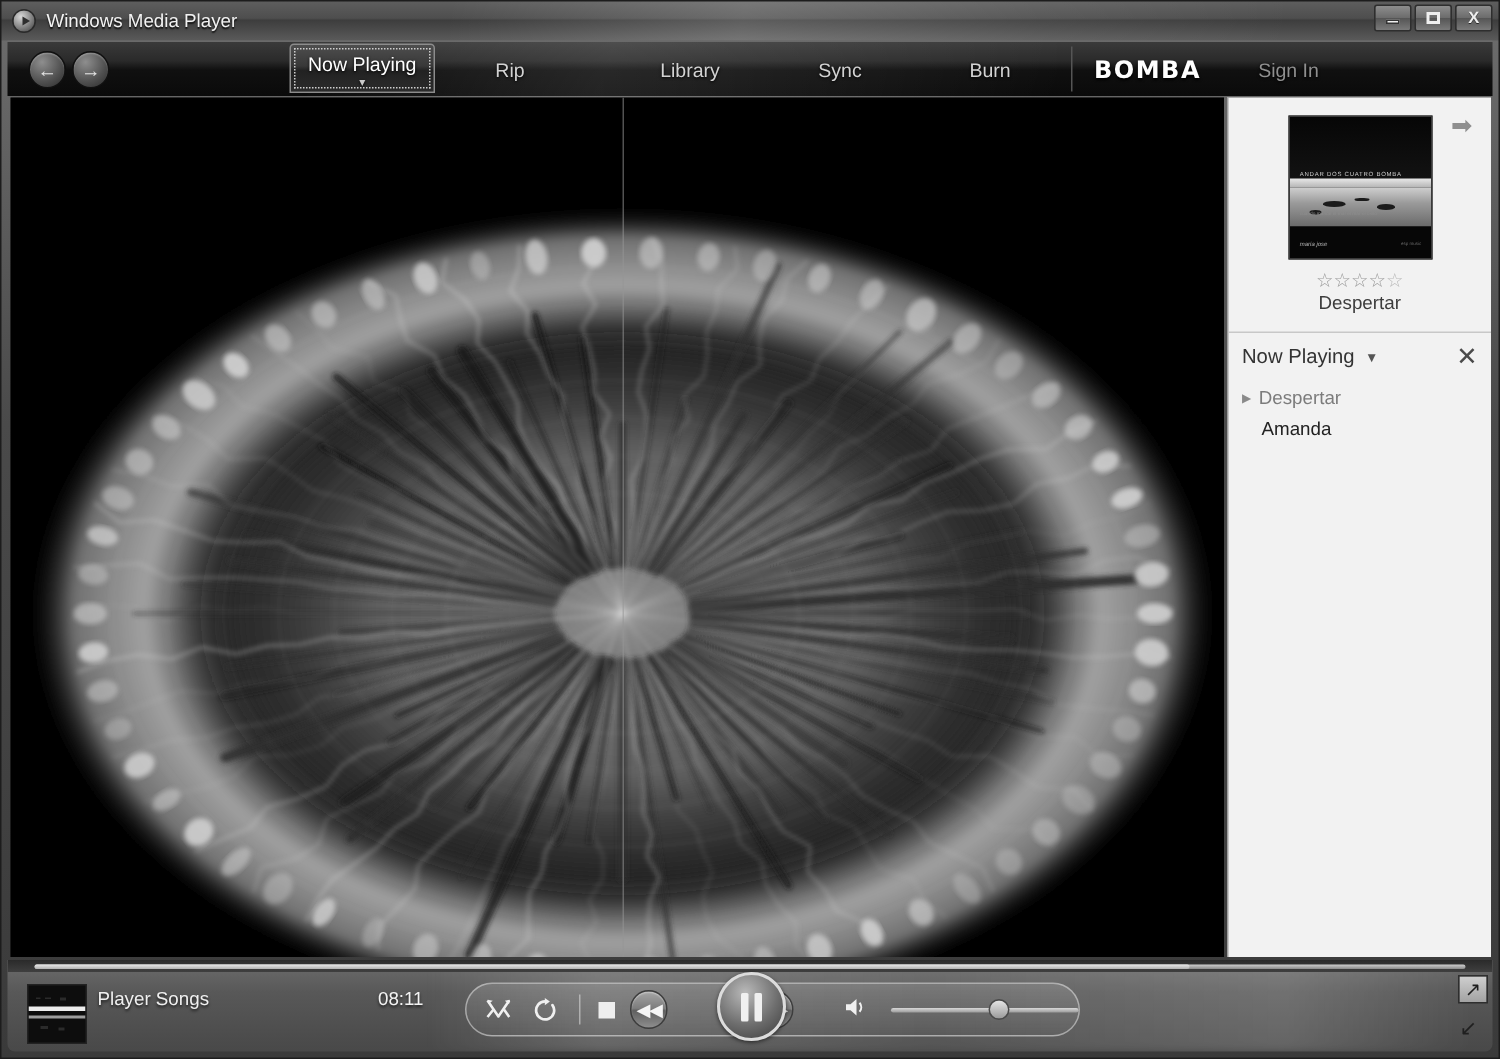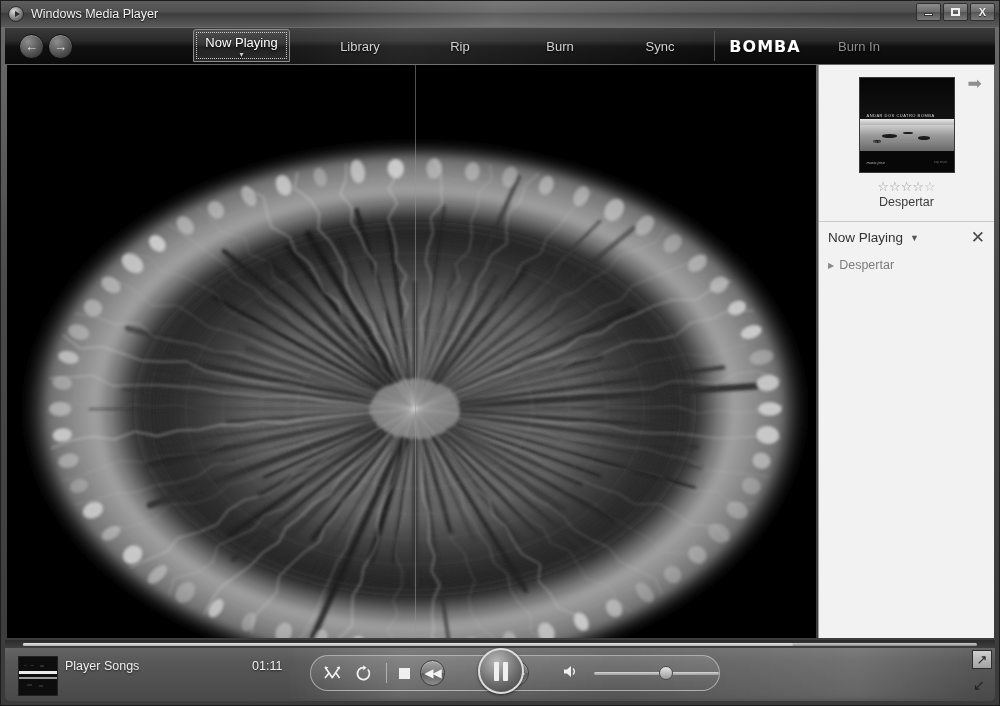--- a/index.html
+++ b/index.html
@@ -278,29 +278,29 @@
     <div class="navarrows">
       <div class="navarrow">←</div>
       <div class="navarrow">→</div>
     </div>
     <div class="navtabs">
       <div class="navtab active" style="margin-left:98px;">
         <div class="focusdot"></div>
         <span>Now Playing</span>
         <span class="chev">▾</span>
       </div>
+      <div class="navtab" style="width:100px;">Rip</div>
       <div class="navtab" style="width:100px;margin-left:20px;">Library</div>
-      <div class="navtab" style="width:100px;">Rip</div>
+      <div class="navtab" style="width:100px;">Sync</div>
       <div class="navtab" style="width:100px;">Burn</div>
-      <div class="navtab" style="width:100px;">Sync</div>
       <div class="navsep"></div>
       <div class="navtab" style="width:92px;">
         <span class="urge">BOMBA</span>
       </div>
-      <div class="navtab" style="width:96px;color:#8f8f8f;">Burn In</div>
+      <div class="navtab" style="width:96px;color:#8f8f8f;">Sign In</div>
     </div>
   </div>
 
   <div class="vizwrap">
     <svg class="vizcanvas" viewBox="0 0 809 573" preserveAspectRatio="none">
       <defs>
         <radialGradient id="coreGlow" cx="50%" cy="50%" r="50%">
           <stop offset="0%" stop-color="#8d8d8d" stop-opacity="0.95"></stop>
           <stop offset="55%" stop-color="#6e6e6e" stop-opacity="0.85"></stop>
           <stop offset="85%" stop-color="#3a3a3a" stop-opacity="0.55"></stop>
@@ -542,20 +542,24 @@
       <span class="t">Now Playing</span>
       <span class="caret">▼</span>
       <span class="x">✕</span>
     </div>
 
     <div class="pllist">
       <div class="plrow playing">
         <span class="pt">▶</span>
         <span>Despertar</span>
       </div>
+      <div class="plrow">
+        <span class="pad"></span>
+        <span>Amanda</span>
+      </div>
     </div>
   </div>
 
   <div class="ctrlbar">
     <div class="ghost"></div>
     <div class="ghost-txt" style="left:150px;top:16px;">&nbsp;</div>
     <div class="seekbar">
       <div class="seekinner"></div>
       <div class="seekprog"></div>
     </div>
@@ -564,21 +568,21 @@
       <div class="nt-l2"></div>
       <div class="nt-d" style="left:12%;top:20%;width:8%;height:5%;"></div>
       <div class="nt-d" style="left:30%;top:20%;width:10%;height:5%;"></div>
       <div class="nt-d" style="left:55%;top:22%;width:12%;height:4%;"></div>
       <div class="nt-d" style="left:20%;top:72%;width:14%;height:5%;"></div>
       <div class="nt-d" style="left:52%;top:74%;width:10%;height:4%;"></div>
     </div>
   </div>
 
   <div class="nowtitle">Player Songs</div>
-  <div class="elapsed">01:11</div>
+  <div class="elapsed">08:11</div>
 
   <div class="transport">
     <div class="tbtn ico-shuffle">
       <svg width="17" height="16" viewBox="0 0 17 16">
         <path d="M1 2 L8.5 13 M15.5 2 L8 13" stroke="#f0f0f0" stroke-width="1.7" fill="none"></path>
         <path d="M1 13 L5 8 M15.5 13 L12 8" stroke="#f0f0f0" stroke-width="1.7" fill="none"></path>
         <path d="M1 1.5 L4.5 2.2 L1.6 4.4 Z" fill="#f0f0f0"></path>
         <path d="M16 1.5 L12.5 2.2 L15.4 4.4 Z" fill="#f0f0f0"></path>
       </svg>
     </div>

